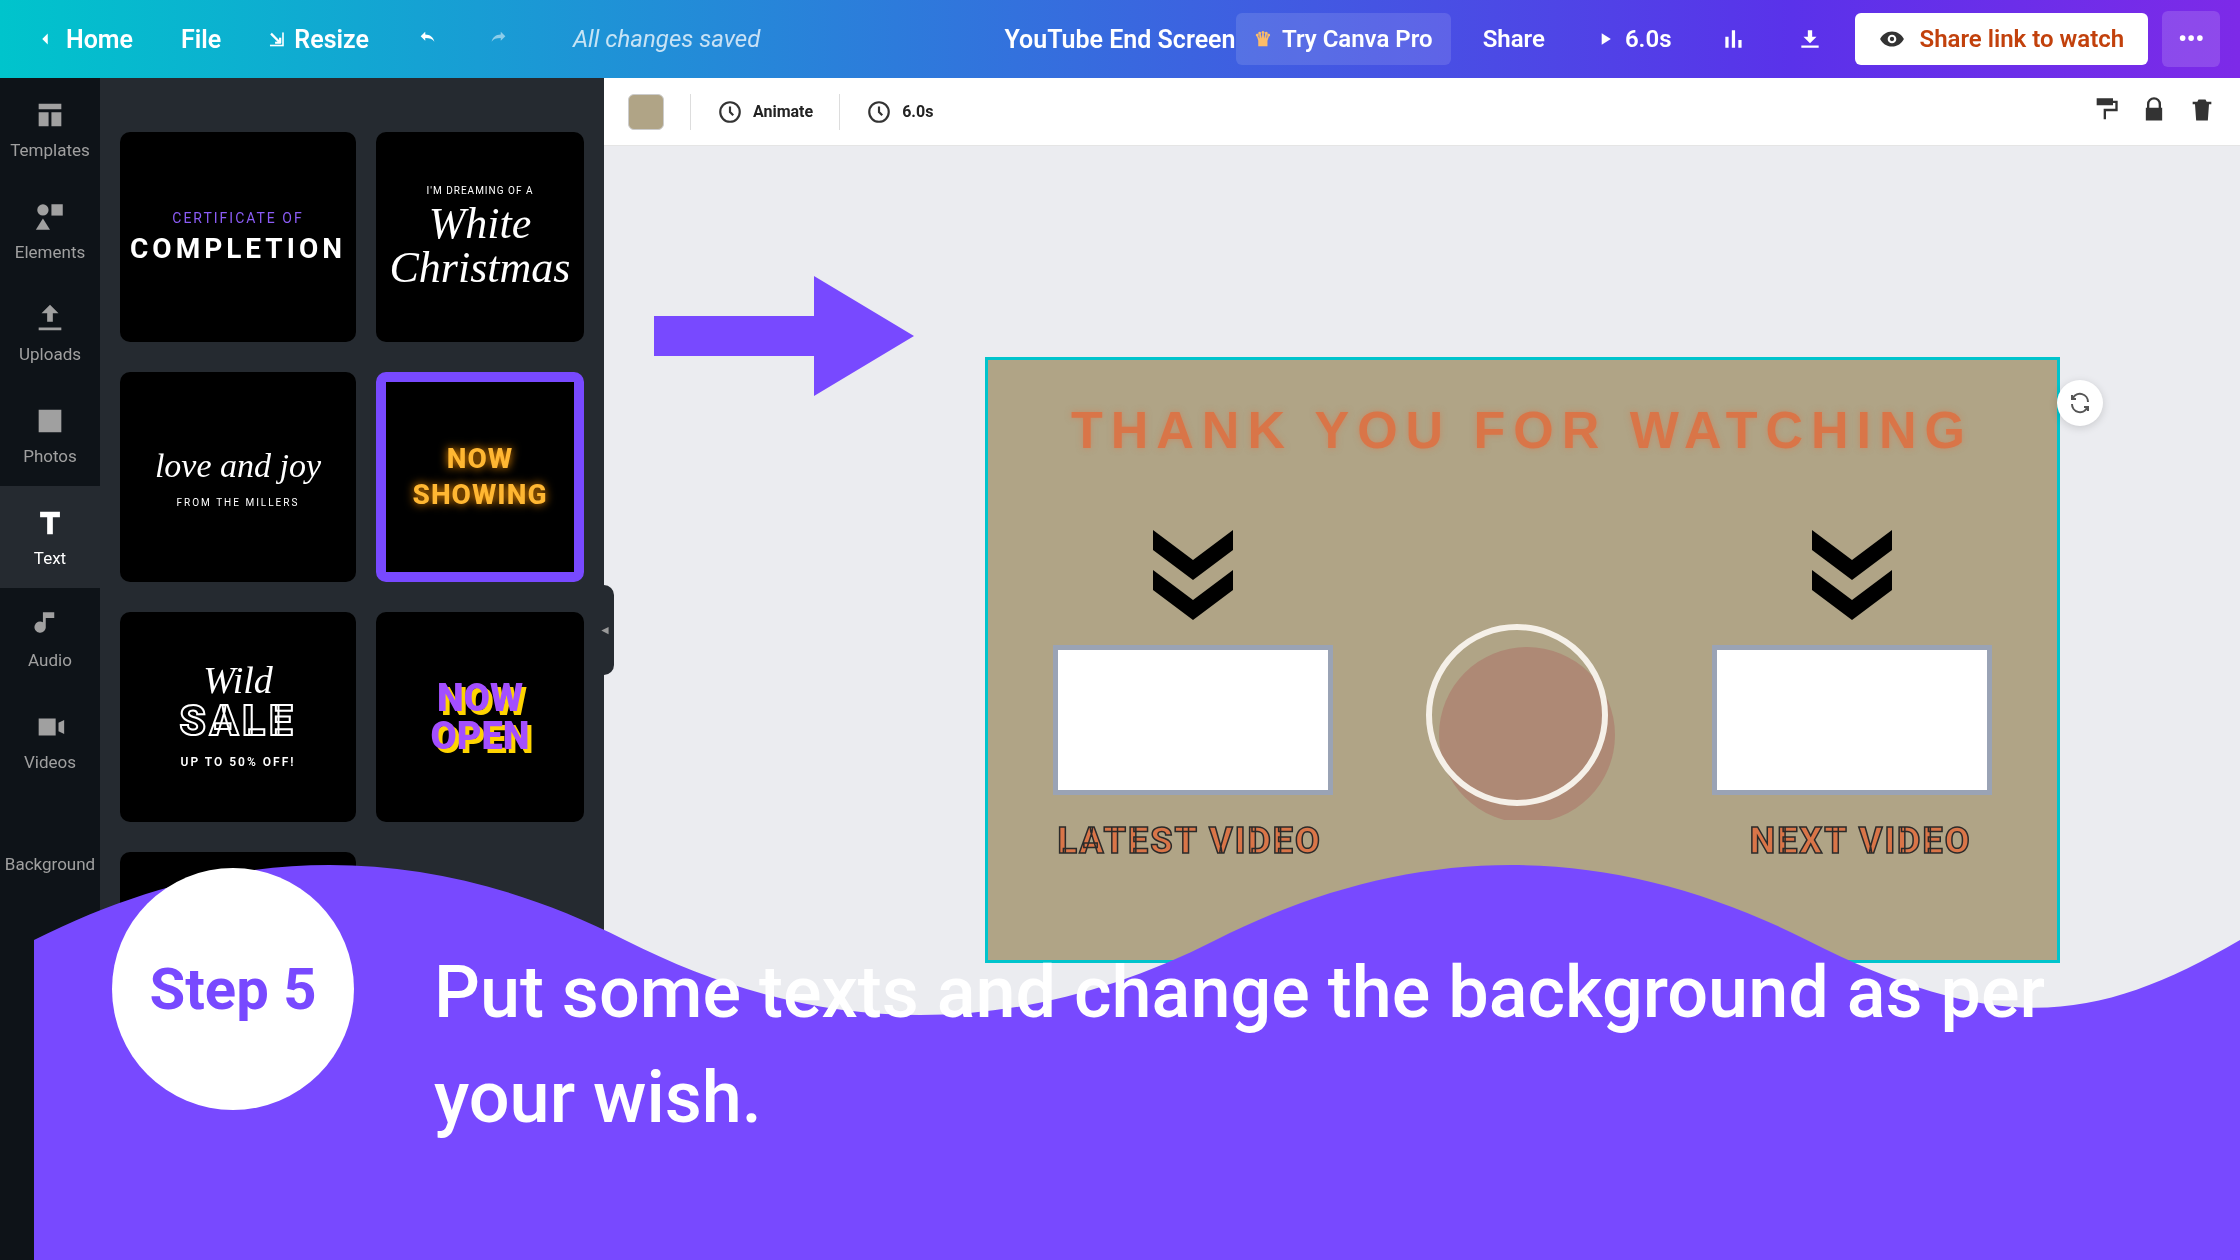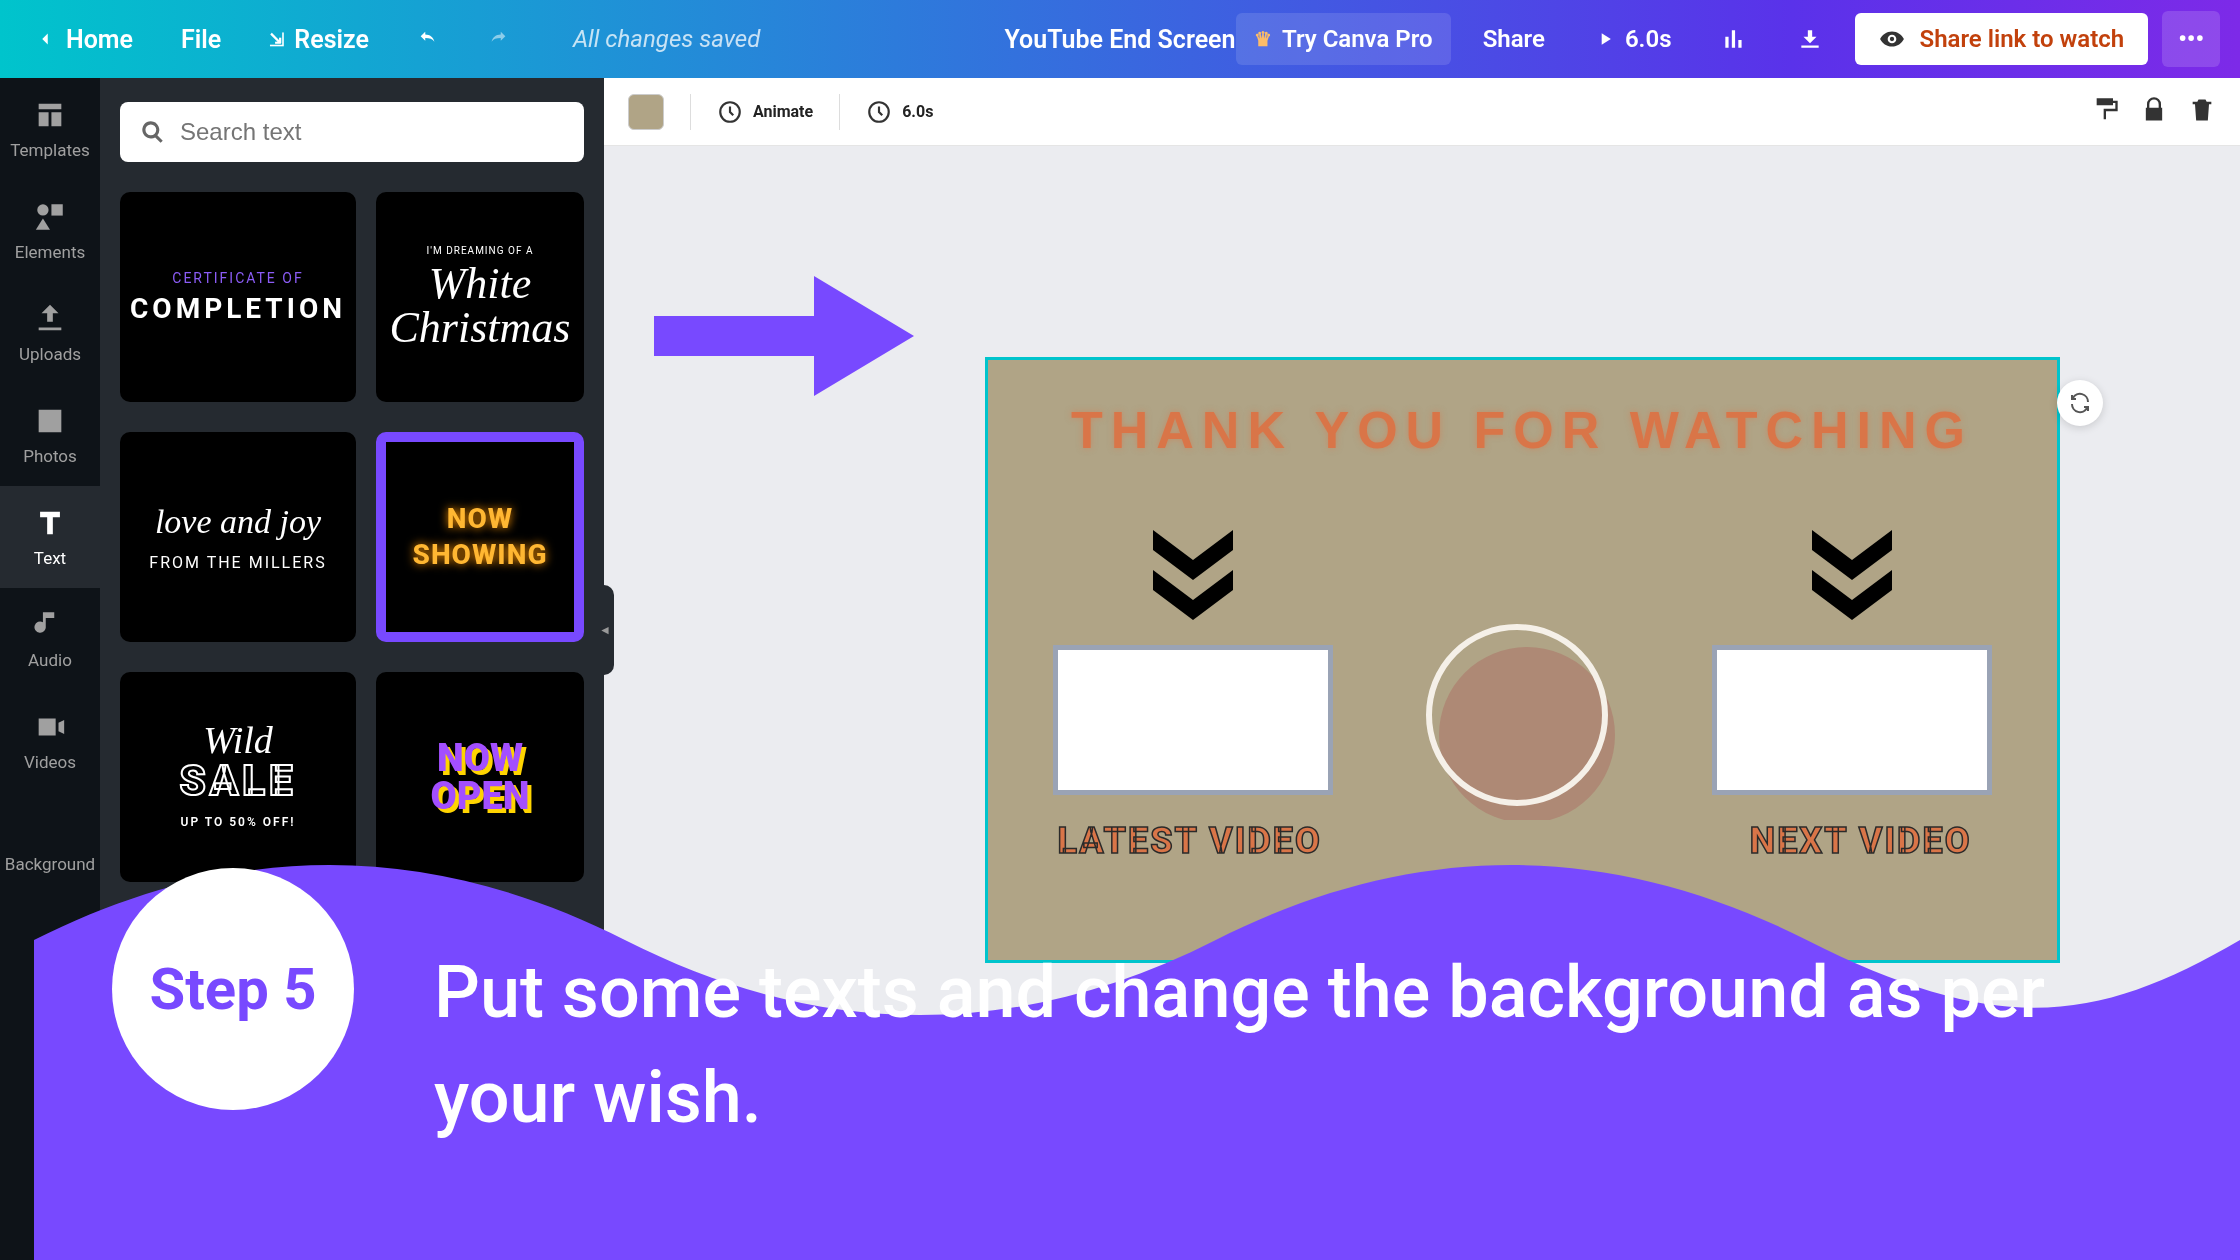--- a/index.html
+++ b/index.html
@@ -181,21 +181,21 @@
       border: 10px solid #7849ff;
     }
 
     .cert-small { font-size: 14px; letter-spacing: 2px; color: #8b5cf6; }
     .cert-big { font-size: 28px; font-weight: 700; letter-spacing: 4px; margin-top: 6px; }
 
     .white-xmas { font-family: 'Brush Script MT', cursive; font-size: 44px; line-height: 1; font-style: italic;}
     .white-xmas-sub { font-size: 10px; letter-spacing: 1px; margin-bottom: 6px; }
 
     .love-joy { font-family: 'Brush Script MT', cursive; font-size: 34px; font-style: italic;}
-    .love-joy-sub { font-size: 16px; letter-spacing: 2px; margin-top: 12px; }
+    .love-joy-sub { font-size: 10px; letter-spacing: 2px; margin-top: 12px; }
 
     .now-showing { color: #ffb732; font-size: 28px; font-weight: 800; text-shadow: 0 0 10px #ff9500; line-height: 1.3; letter-spacing: 1px;}
 
     .wild-sale { font-family: 'Brush Script MT', cursive; font-size: 38px; font-style: italic; line-height:0.8;}
     .sale-big { font-size: 42px; font-weight: 900; color: transparent; -webkit-text-stroke: 2px white; letter-spacing: 4px;}
     .sale-sub { font-size: 12px; letter-spacing: 2px; margin-top: 10px; font-weight: 600;}
 
     .now-open { font-size: 38px; font-weight: 900; color: #a34fff; text-shadow: 4px 4px 0 #ffd400; line-height: 1; }
 
     .spirit { font-size: 32px; font-weight: 900; font-style: italic; letter-spacing: 2px;}
@@ -548,26 +548,20 @@
     </div>
     <div class="sidebar-item">
       <svg viewBox="0 0 24 24">
           <path d="M3 3l18 18M3 9l12 12M9 3l12 12M3 15l6 6M15 3l6 6"></path>
         </svg>
       <span>Background</span>
     </div>
   </div>
 
   <div class="text-panel">
-    <div class="search-wrap">
-      <svg viewBox="0 0 24 24">
-          <path d="M10 2a8 8 0 016 13l5 5-2 2-5-5a8 8 0 11-4-15zm0 3a5 5 0 100 10 5 5 0 000-10z"></path>
-        </svg>
-      <input type="text" placeholder="Search text" style="">
-    </div>
 
     <div class="text-grid">
       <div class="text-card">
         <div class="cert-small">CERTIFICATE OF</div>
         <div class="cert-big">COMPLETION</div>
       </div>
       <div class="text-card">
         <div class="white-xmas-sub">I'M DREAMING OF A</div>
         <div class="white-xmas">White Christmas</div>
       </div>

